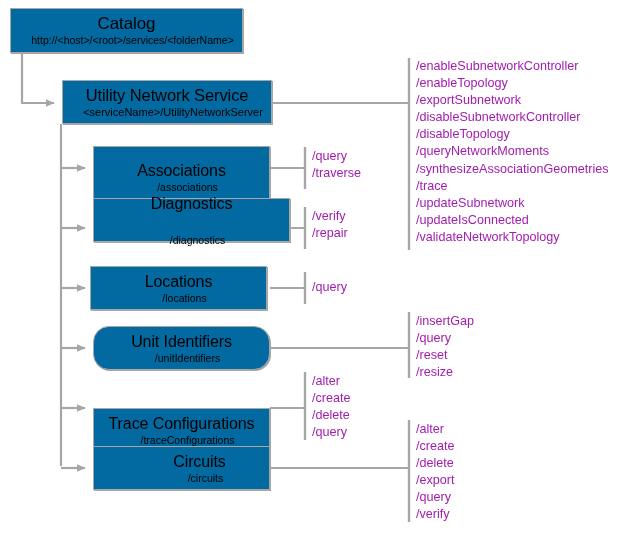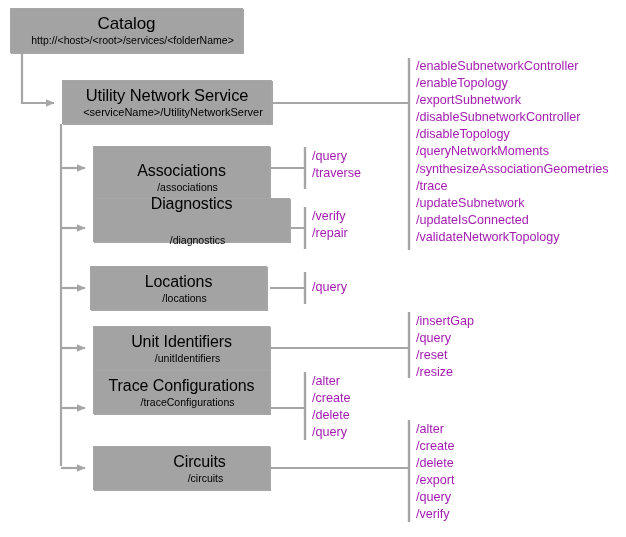--- a/index.html
+++ b/index.html
@@ -19,21 +19,21 @@
     position: absolute;
     left: 0;
     top: 0;
     width: 626px;
     height: 537px;
     pointer-events: none;
   }
   .node {
     position: absolute;
     box-sizing: border-box;
-    background: #a3a3a3;
+    background: #0369a1;
     border: 1px solid #a6a6a6;
     box-shadow: 1px 1px 0 0 #a6a6a6;
     display: flex;
     flex-direction: column;
     align-items: center;
     justify-content: center;
     color: #000000;
     text-align: center;
   }
   .node .n-title {
@@ -128,26 +128,26 @@
   <div class="node" style="left:93px; top:198px; width:197px; height:44px;gap:20px;">
     <div class="n-title">Diagnostics</div>
     <div class="n-sub">/diagnostics</div>
   </div>
 
   <div class="node" style="left:90px; top:266px; width:177px; height:44px;">
     <div class="n-title">Locations</div>
     <div class="n-sub">/locations</div>
   </div>
 
-  <div class="node" style="left:93px; top:326px; width:177px; height:44px;">
+  <div class="node" style="left:93px; top:326px; width:177px; height:44px;border-radius:16px;">
     <div class="n-title">Unit Identifiers</div>
     <div class="n-sub">/unitIdentifiers</div>
   </div>
 
-  <div class="node" style="left:93px; top:370px; width:177px; height:44px;">
+  <div class="node" style="left:93px; top:408px; width:177px; height:44px;">
     <div class="n-title">Trace Configurations</div>
     <div class="n-sub">/traceConfigurations</div>
   </div>
 
   <div class="node" style="left:93px; top:446px; width:177px; height:44px;padding-left:36px;">
     <div class="n-title">Circuits</div>
     <div class="n-sub">/circuits</div>
   </div>
 
   <div class="oplist" style="left:416px; top:58px;">

